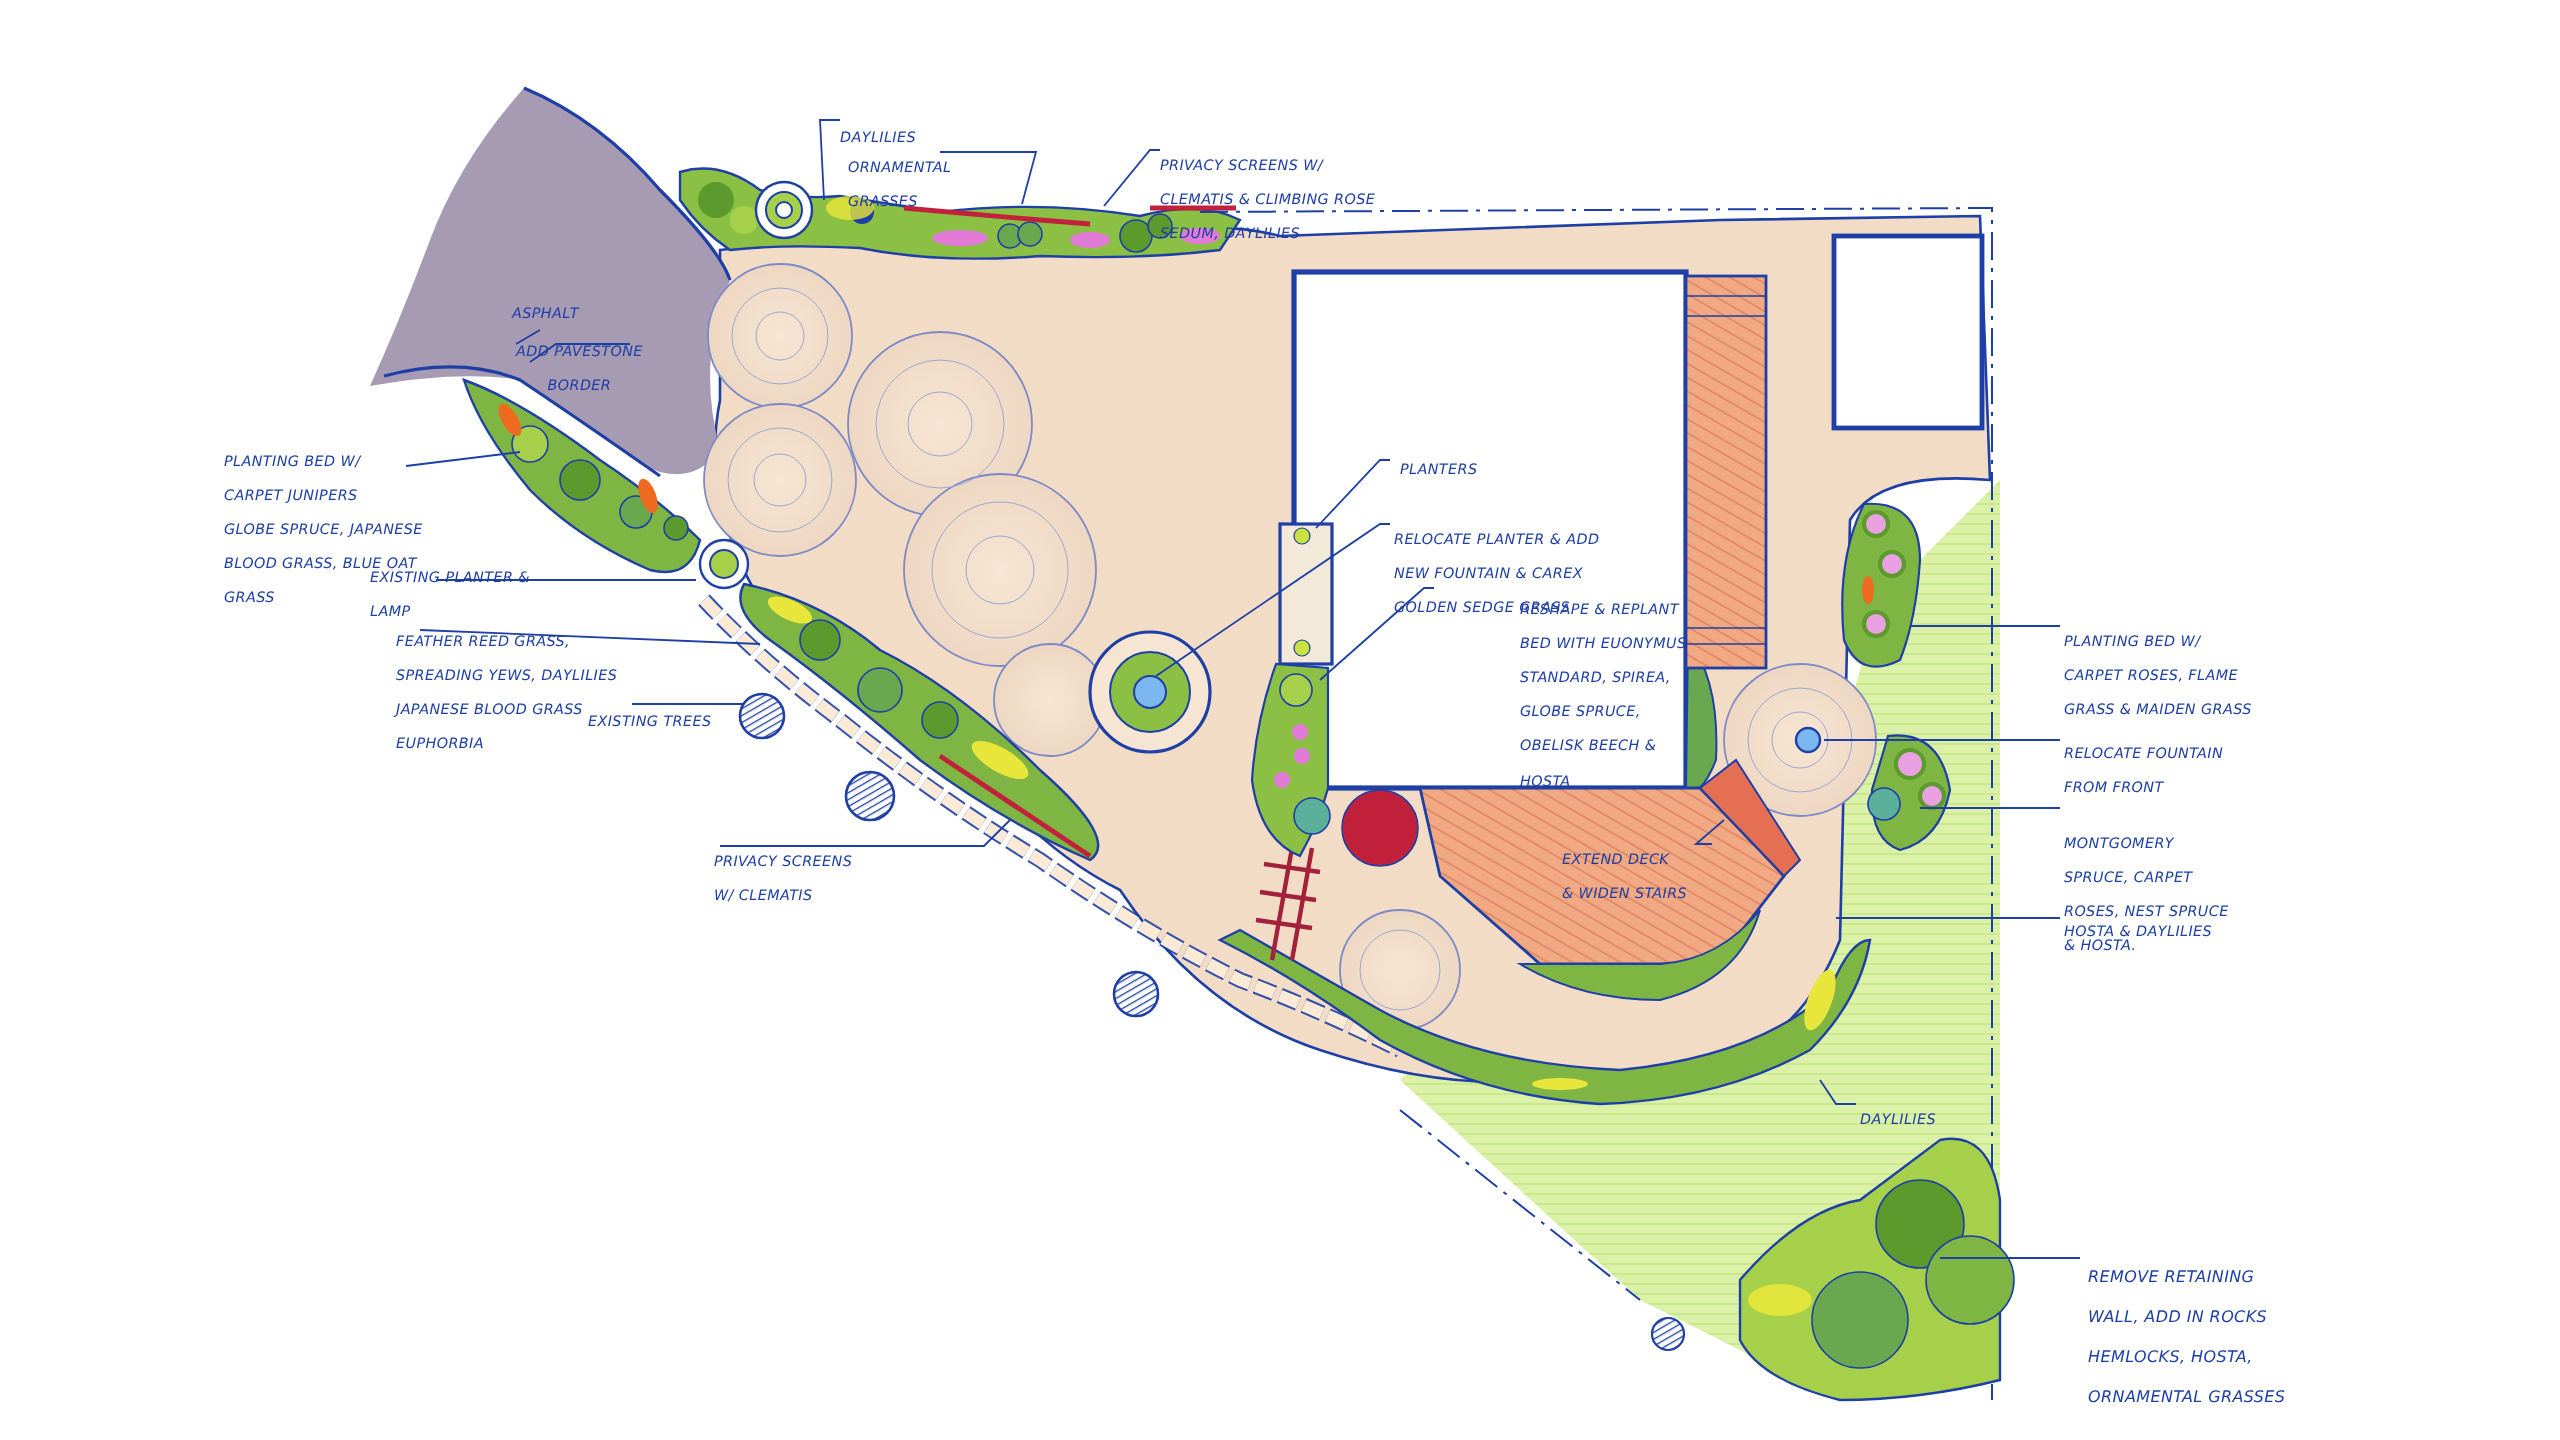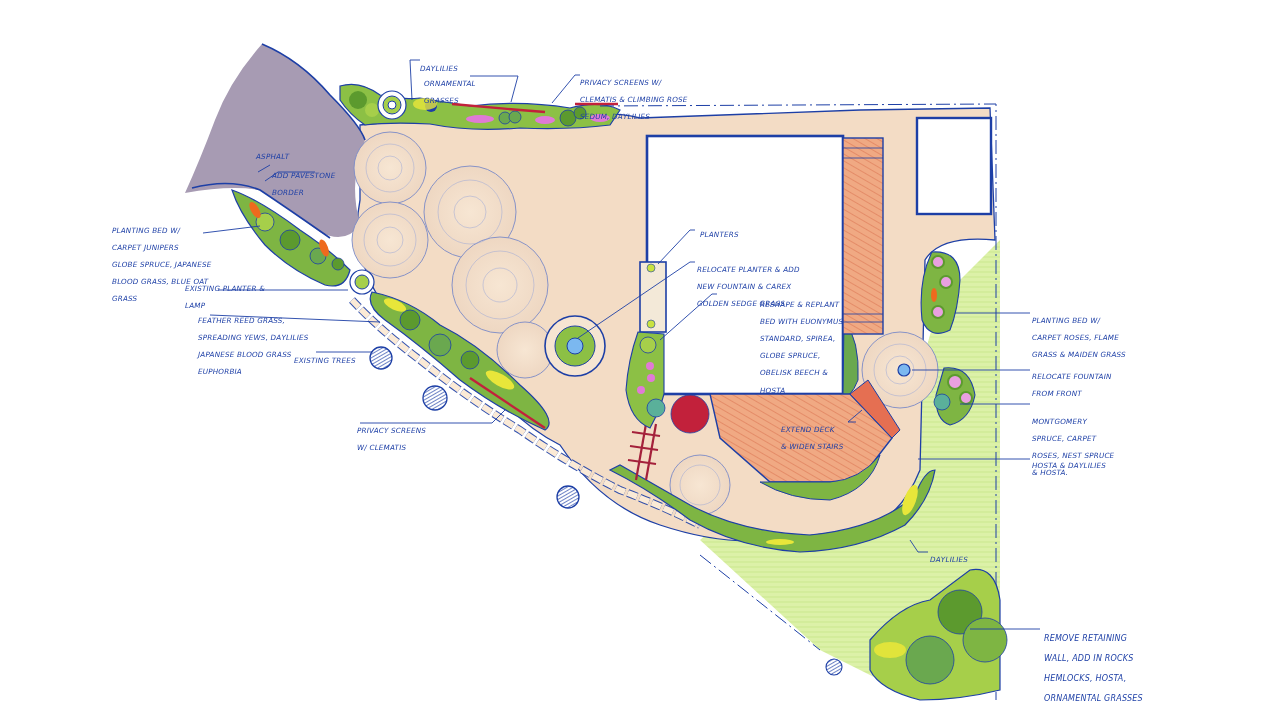--- a/index.html
+++ b/index.html
@@ -212,21 +212,21 @@
     <path d="M960 404 L1030 404"></path>
     <path d="M918 459 L1030 459"></path>
     <path d="M910 540 L918 552 L928 552"></path>
     <path d="M970 629 L1040 629"></path>
   </g>
 </svg>
 
 <div class="note" style="left:256px;top:144px;">
   <span class="note-line">Asphalt</span>
 </div>
-<div class="note" style="left:272px;top:163px;">
+<div class="note" style="left:258px;top:163px;text-align:center;">
   <span class="note-line">Add Pavestone</span>
   <span class="note-line">Border</span>
 </div>
 <div class="note" style="left:112px;top:218px;">
   <span class="note-line">Planting Bed w/</span>
   <span class="note-line">Carpet Junipers</span>
   <span class="note-line">Globe Spruce, Japanese</span>
   <span class="note-line">Blood Grass, Blue Oat</span>
   <span class="note-line">Grass</span>
 </div>

